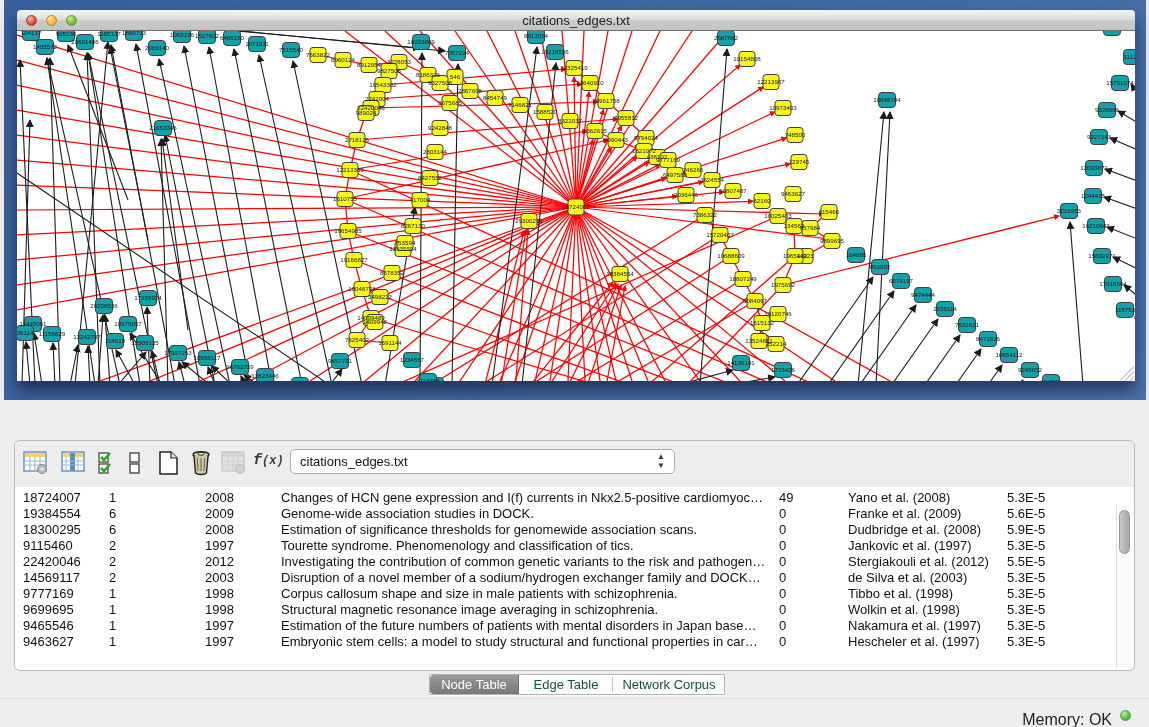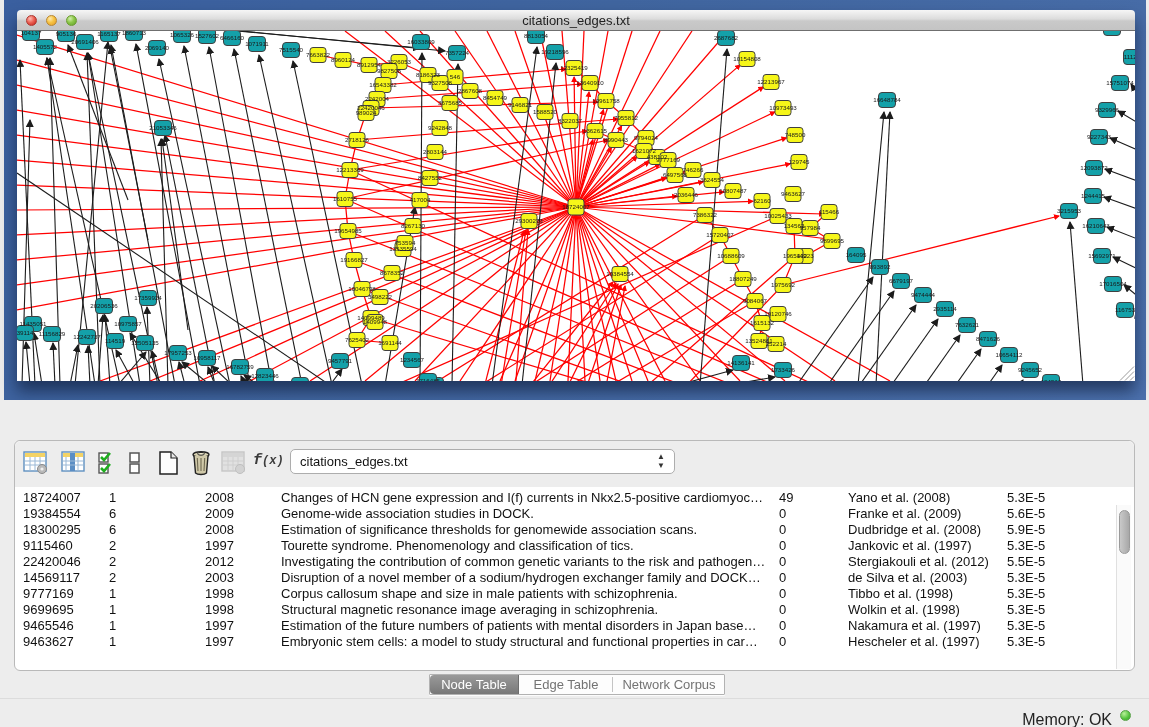--- a/index.html
+++ b/index.html
@@ -46,21 +46,21 @@
 col.c5{width:74px}col.c6{width:154px}col.c7{width:91px}
 td.c6{padding:0}
 #vsb{position:absolute;right:3px;top:64px;width:15px;height:164px;background:#fafafa;
   border-left:1px solid #e0e0e0}
 #vsb .thumb{position:absolute;left:2px;top:5px;width:11px;height:44px;border-radius:6px;
   background:linear-gradient(90deg,#c9c9c9,#a8a8a8);border:1px solid #9a9a9a}
 
 #tabs{position:absolute;left:414px;top:233px;width:296px;height:21px;
   border:1px solid #b2b2b2;border-radius:1px;background:#fdfdfd;font-size:13px;
   box-shadow:0 1px 0 rgba(255,255,255,.8)}
-#tabs .seg{position:absolute;top:0;height:19px;line-height:19px;text-align:center;color:#737373}
+#tabs .seg{position:absolute;top:0;height:19px;line-height:19px;text-align:center;color:#14532d}
 #tabs .sel{background:linear-gradient(#9a9a9a,#787878);color:#fff;border-radius:4px 0 0 4px;
   border-right:1px solid #6e6e6e}
 #tabs .d{position:absolute;top:2px;width:1px;height:15px;background:#c4c4c4}
 
 #status{position:absolute;left:0;top:298px;width:1149px;height:29px;background:#ededed;border-top:1px solid #dcdcdc}
 #status .m{position:absolute;right:37px;top:12px;font-size:16px;color:#222}
 #status .dot{position:absolute;right:18px;top:11px;width:11px;height:11px;border-radius:50%;
   background:radial-gradient(circle at 35% 30%,#b9f09a,#52c23c 60%,#3da02c);border:1px solid #58a148}
 </style></head>
 <body>

